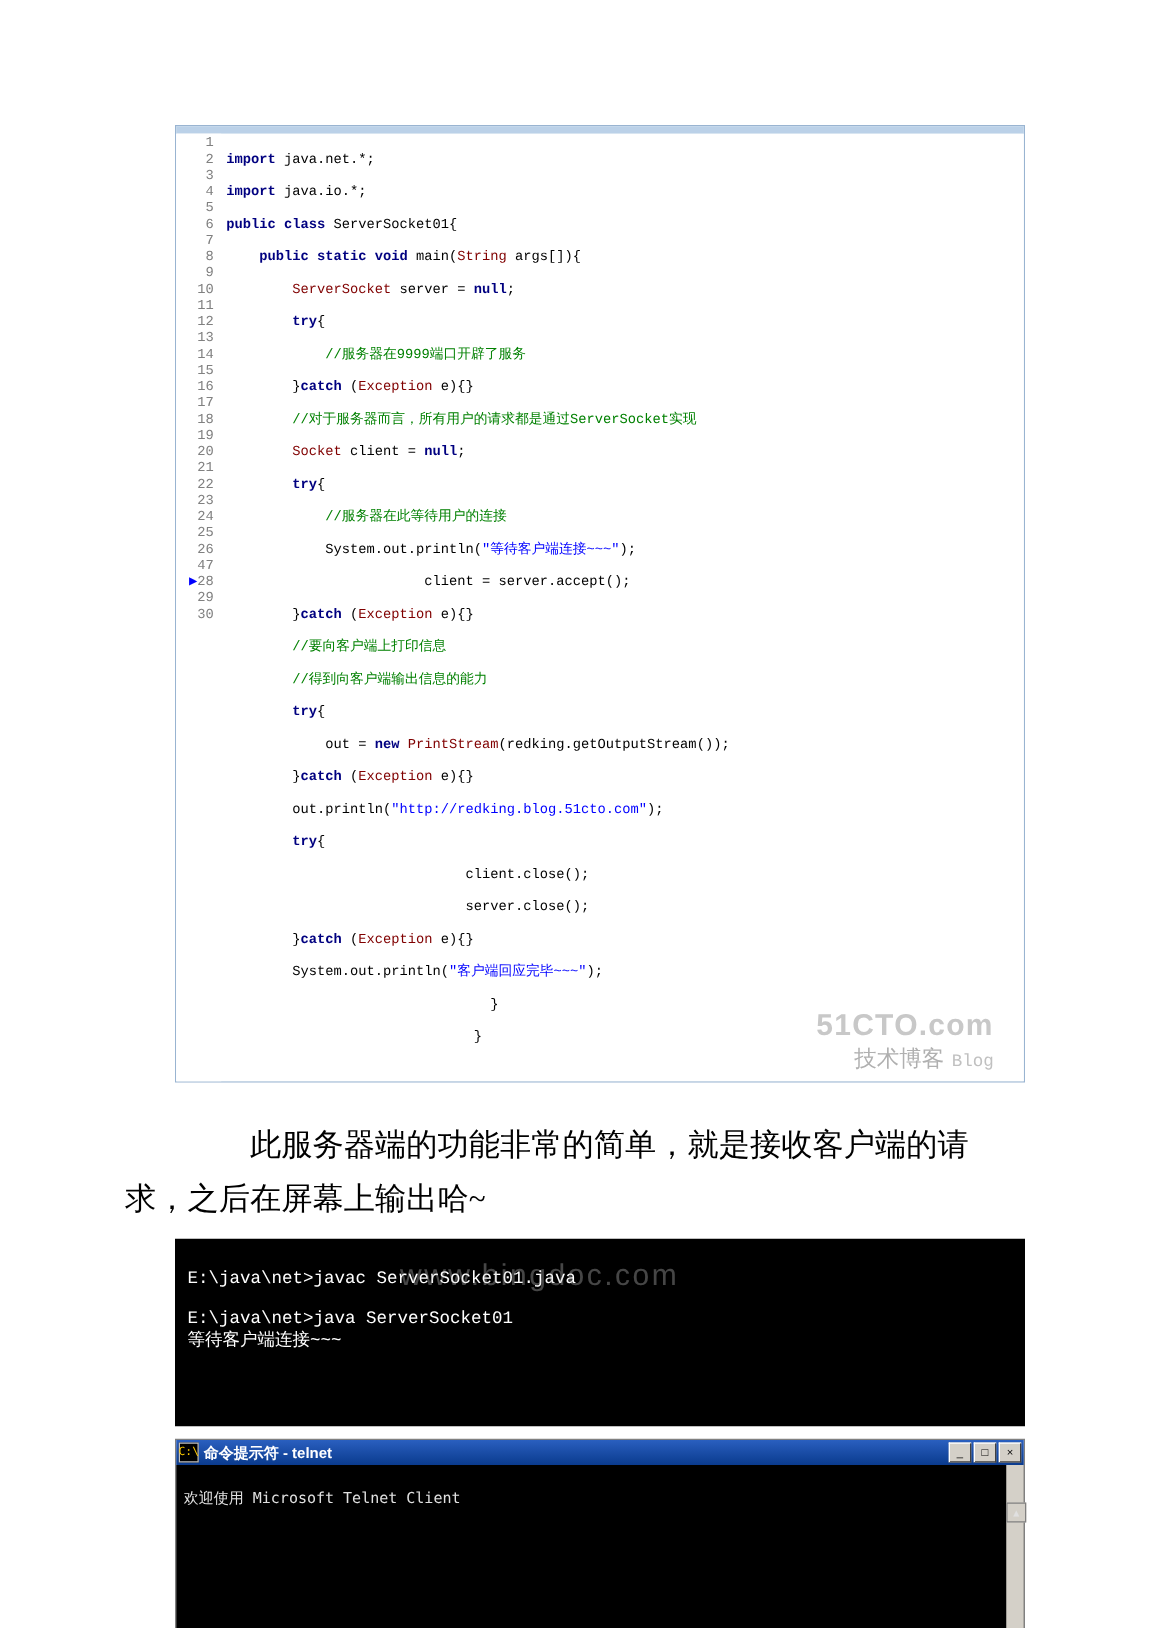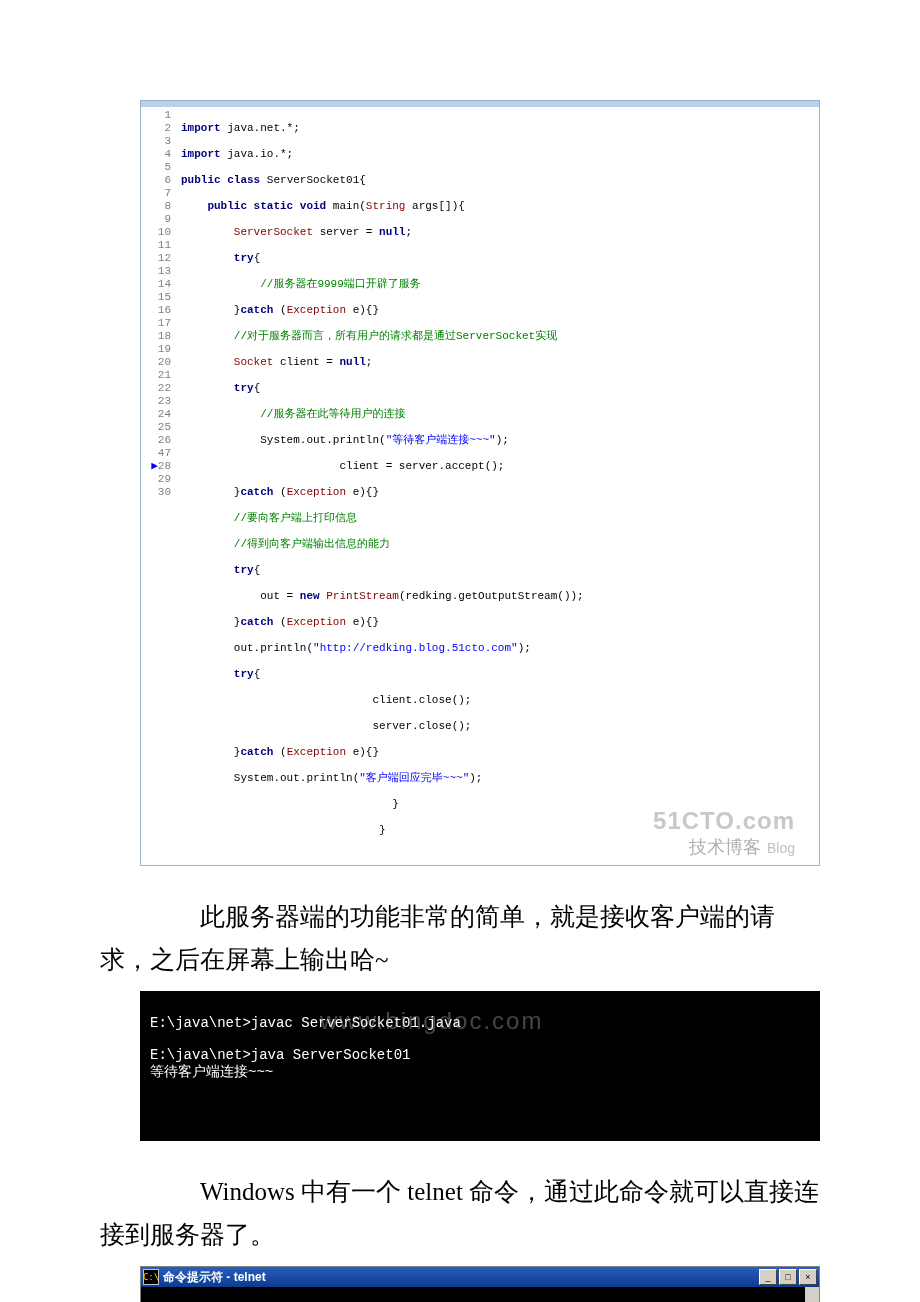--- a/index.html
+++ b/index.html
@@ -53,21 +53,21 @@
   pointer-events: none;
 }
 .watermark-51cto .top {
   font-family: Arial, sans-serif;
   font-weight: bold;
   font-size: 24px;
   color: #c8c8c8;
   letter-spacing: 1px;
 }
 .watermark-51cto .bottom {
-  font-family: Liberation Sans, sans-serif;
+  font-family: Liberation Mono, monospace;
   font-size: 18px;
   color: #b0b0b0;
 }
 .watermark-51cto .blog {
   font-size: 14px;
   color: #c0c0c0;
   margin-left: 6px;
 }
 .body-text {
   font-size: 25px;
@@ -238,21 +238,20 @@
   <div class="body-text">　　此服务器端的功能非常的简单，就是接收客户端的请求，之后在屏幕上输出哈~</div>
 
   <div class="terminal">
 <span>E:\java\net&gt;javac ServerSocket01.java</span>
 
 <span>E:\java\net&gt;java ServerSocket01</span>
 <span>等待客户端连接~~~</span>
 <div class="wm">www.bingdoc.com</div>
   </div>
 
-  <div class="body-text">　　Windows 中有一个 telnet 命令，通过此命令就可以直接连接到服务器了。</div>
 
   <div class="cmdwin">
     <div class="titlebar">
       <div class="ticon">C:\</div>
       <div class="ttext">命令提示符 - telnet</div>
       <div class="winbtns">
         <div class="winbtn">_</div>
         <div class="winbtn">□</div>
         <div class="winbtn">×</div>
       </div>

